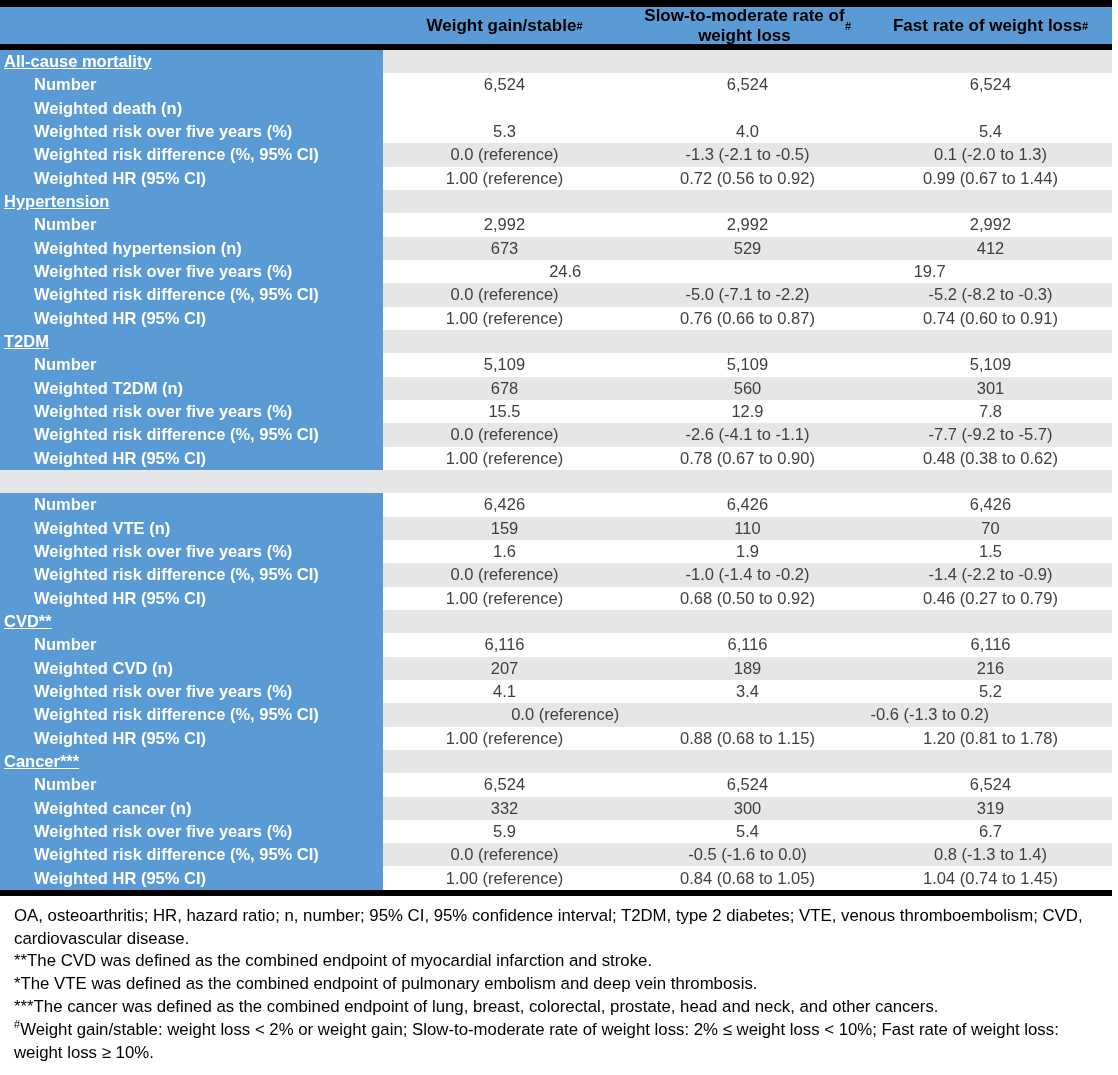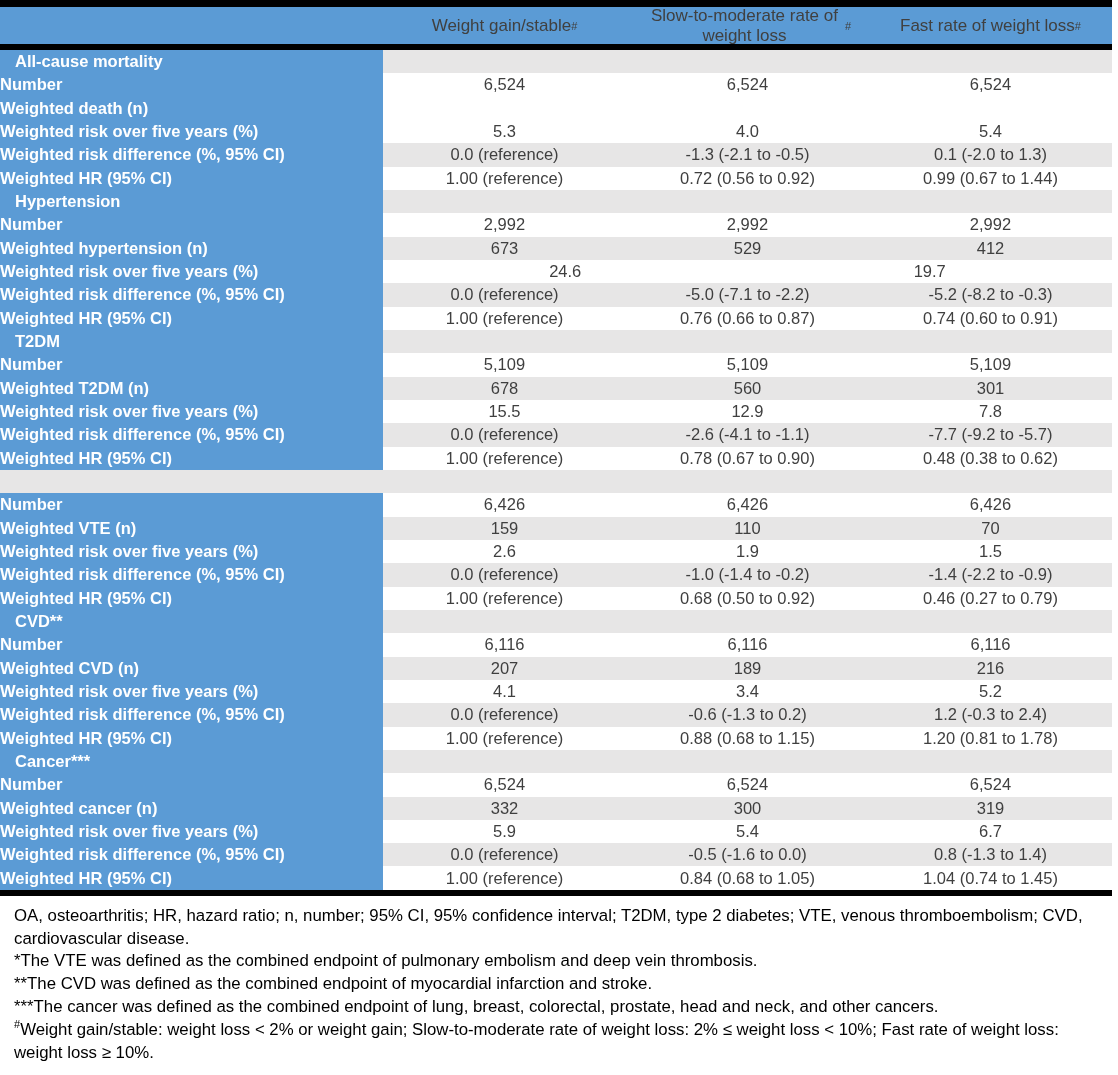--- a/index.html
+++ b/index.html
@@ -18,33 +18,33 @@
   }
   .table-wrap{width:1112px;}
   .top-border{height:7px;background:var(--black);}
   .thead{
     display:flex;background:var(--blue);height:43px;
     border-bottom:6px solid var(--black);
   }
   .corner{width:383px;flex:0 0 383px;}
   .th{
     flex:1;display:flex;align-items:center;justify-content:center;
-    color:#404040;font-size:17px;line-height:1.12;text-align:center;
-    padding:0 18px;font-weight:400;
+    color:#000000;font-size:17px;line-height:1.12;text-align:center;
+    padding:0 18px;font-weight:700;
   }
   .th sup{font-size:11px;line-height:0;}
   .tbody{width:1112px;}
   .trow{display:flex;height:23.33px;}
   .rlabel{
     width:383px;flex:0 0 383px;background:var(--blue);
     color:var(--labeltext);font-size:16.5px;font-weight:bold;
-    display:flex;align-items:center;
+    display:flex;align-items:center;padding-left:34px;
     white-space:nowrap;overflow:hidden;
   }
-  .trow.section .rlabel{padding-left:15px;}
+  .trow.section .rlabel{padding-left:4px;text-decoration:underline;}
   .vals{flex:1;display:flex;}
   .trow.gray .vals{background:var(--gray);}
   .val{
     flex:1;display:flex;align-items:center;justify-content:center;
     color:var(--datatext);font-size:16.5px;white-space:nowrap;
   }
   .bottom-border{height:6px;background:var(--black);width:1112px;}
   .footnotes{
     padding:9px 20px 0 14px;color:#000;font-size:16.8px;line-height:22.8px;
   }
@@ -231,21 +231,21 @@
         <div class="rlabel">Weighted VTE (n)</div>
         <div class="vals">
           <div class="val">159</div>
           <div class="val">110</div>
           <div class="val">70</div>
         </div>
       </div>
       <div class="trow">
         <div class="rlabel">Weighted risk over five years (%)</div>
         <div class="vals">
-          <div class="val">2.6</div>
+          <div class="val">1.6</div>
           <div class="val">1.9</div>
           <div class="val">1.5</div>
         </div>
       </div>
       <div class="trow gray">
         <div class="rlabel">Weighted risk difference (%, 95% CI)</div>
         <div class="vals">
           <div class="val">0.0 (reference)</div>
           <div class="val">-1.0 (-1.4 to -0.2)</div>
           <div class="val">-1.4 (-2.2 to -0.9)</div>
@@ -289,21 +289,20 @@
           <div class="val">4.1</div>
           <div class="val">3.4</div>
           <div class="val">5.2</div>
         </div>
       </div>
       <div class="trow gray">
         <div class="rlabel">Weighted risk difference (%, 95% CI)</div>
         <div class="vals">
           <div class="val">0.0 (reference)</div>
           <div class="val">-0.6 (-1.3 to 0.2)</div>
-          <div class="val">1.2 (-0.3 to 2.4)</div>
         </div>
       </div>
       <div class="trow">
         <div class="rlabel">Weighted HR (95% CI)</div>
         <div class="vals">
           <div class="val">1.00 (reference)</div>
           <div class="val">0.88 (0.68 to 1.15)</div>
           <div class="val">1.20 (0.81 to 1.78)</div>
         </div>
       </div>
@@ -355,17 +354,17 @@
           <div class="val">1.04 (0.74 to 1.45)</div>
         </div>
       </div>
     </div>
   <div class="bottom-border"></div>
 </div>
 
 <div class="footnotes" id="footnotes">
 
 <p class="fnote"><span>OA, osteoarthritis; HR, hazard ratio; n, number; 95% CI, 95% confidence interval; T2DM, type 2 diabetes; VTE, venous thromboembolism; CVD, cardiovascular disease.</span></p>
+    <p class="fnote"><span>**</span><span>The CVD was defined as the combined endpoint of myocardial infarction and stroke.</span></p>
     <p class="fnote"><span>*</span><span>The VTE was defined as the combined endpoint of pulmonary embolism and deep vein thrombosis.</span></p>
-    <p class="fnote"><span>**</span><span>The CVD was defined as the combined endpoint of myocardial infarction and stroke.</span></p>
     <p class="fnote"><span>***</span><span>The cancer was defined as the combined endpoint of lung, breast, colorectal, prostate, head and neck, and other cancers.</span></p>
     <p class="fnote"><span class="fnsup">#</span><span>Weight gain/stable: weight loss &lt; 2% or weight gain; Slow-to-moderate rate of weight loss: 2% ≤ weight loss &lt; 10%; Fast rate of weight loss: weight loss ≥ 10%.</span></p>
   </div>
 
 </body></html>

